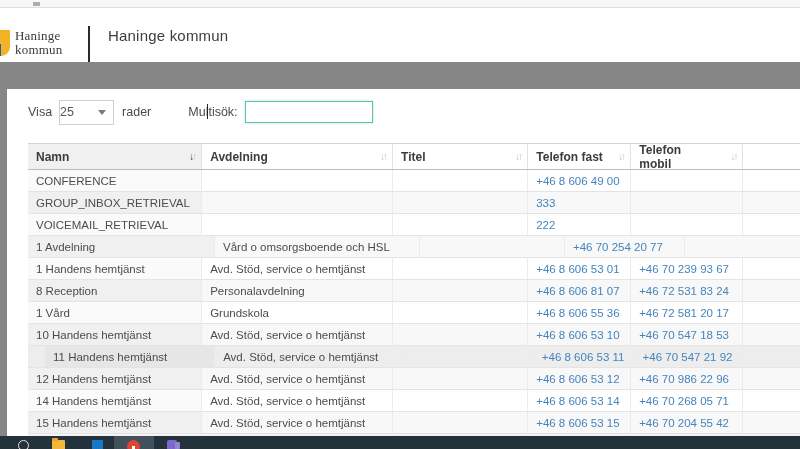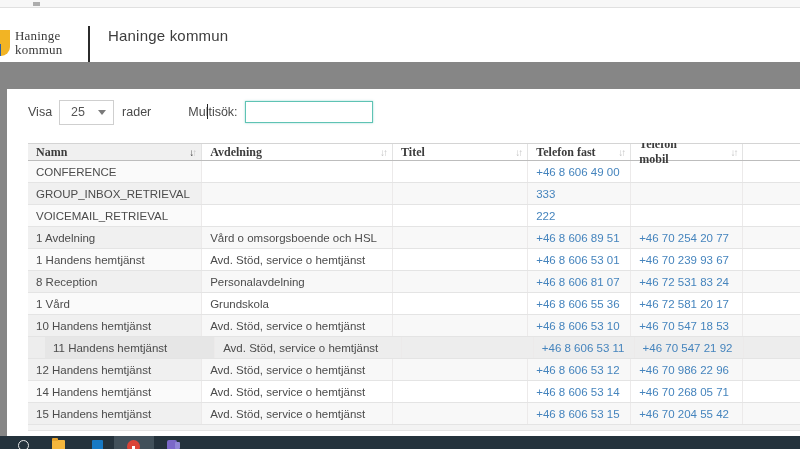--- a/index.html
+++ b/index.html
@@ -30,37 +30,37 @@
 
   
   .gray-band { position:absolute; left:0; top:62px; width:800px; height:27px; background:#868686; }
   .left-rail { position:absolute; left:0; top:89px; width:7px; height:347px; background:#868686; }
 
   
   .controls { position:absolute; left:28px; top:99px; height:26px; display:flex; align-items:center;
               font-size:12.5px; color:#4a4a4a; }
   .visa-label { margin-right:7px; }
   .page-size-select { position:relative; width:55px; height:25px; border:1px solid #cfcfcf;
-              background:#fff; display:flex; align-items:center; padding-left:11px;
+              background:#fff; display:flex; align-items:center; 
               font-size:12.5px; color:#555; cursor:pointer; }
   .page-size-select .chev { position:absolute; right:7px; top:9px; width:0; height:0;
               border-left:4px solid transparent; border-right:4px solid transparent;
               border-top:5px solid #7a7a7a; }
   .rader-label { margin-left:8px; }
   .multisok-label { margin-left:37px; margin-right:7px; }
   .search-input { width:128px; height:22px; border:1px solid #5fc3b4; outline:none;
               box-shadow:0 0 2px rgba(95,195,180,.6); padding-left:6px;
               font-size:12px; color:#333; caret-color:#000;
               font-family:"Liberation Sans", sans-serif; }
   .search-caret { position:absolute; left:207px; top:104px; width:1px; height:15px; background:#222; }
 
   
   .table-wrap { position:absolute; left:28px; top:143px; width:772px; height:293px; overflow:hidden; }
-  .thead { display:flex; height:18px; border-top:1px solid #d4d4d4; border-bottom:1px solid #bdbdbd;
-           background:#fff;font-family:Liberation Serif, serif; }
+  .thead { display:flex; height:27px; border-top:1px solid #d4d4d4; border-bottom:1px solid #bdbdbd;
+           background:#fff; }
   .th { display:flex; align-items:center; justify-content:space-between; padding:0 6px 0 8px;
         font-size:12px; font-weight:bold; color:#3c3c3c; border-right:1px solid #e3e3e3;
         cursor:pointer; }
   .th.sorted { background:#f0f0f0; }
   .sort-ic { font-size:10px; letter-spacing:-2px; color:#c3c3c3; white-space:nowrap; }
   .sort-ic .active { color:#3c3c3c; }
 
   .tr { display:flex; height:22px; border-bottom:1px solid #e4e4e4; background:#fff; }
   .td { display:flex; align-items:center; padding:0 8px; font-size:11.5px; color:#4c4c4c;
         border-right:1px solid #eceaea; overflow:hidden; white-space:nowrap; }
@@ -183,23 +183,20 @@
           <div class="td c3">
             <a>222</a>
           </div>
           <div class="td c4"></div>
           <div class="td c5"></div>
         </div>
         <div class="tr even">
           <div class="td c0 sortcell">1 Avdelning</div>
           <div class="td c1">Vård o omsorgsboende och HSL</div>
           <div class="td c2"></div>
-          <div class="td c3">
-            <a>+46 8 606 89 51</a>
-          </div>
           <div class="td c4">
             <a>+46 70 254 20 77</a>
           </div>
           <div class="td c5"></div>
         </div>
         <div class="tr">
           <div class="td c0 sortcell">1 Handens hemtjänst</div>
           <div class="td c1">Avd. Stöd, service o hemtjänst</div>
           <div class="td c2"></div>
           <div class="td c3">

